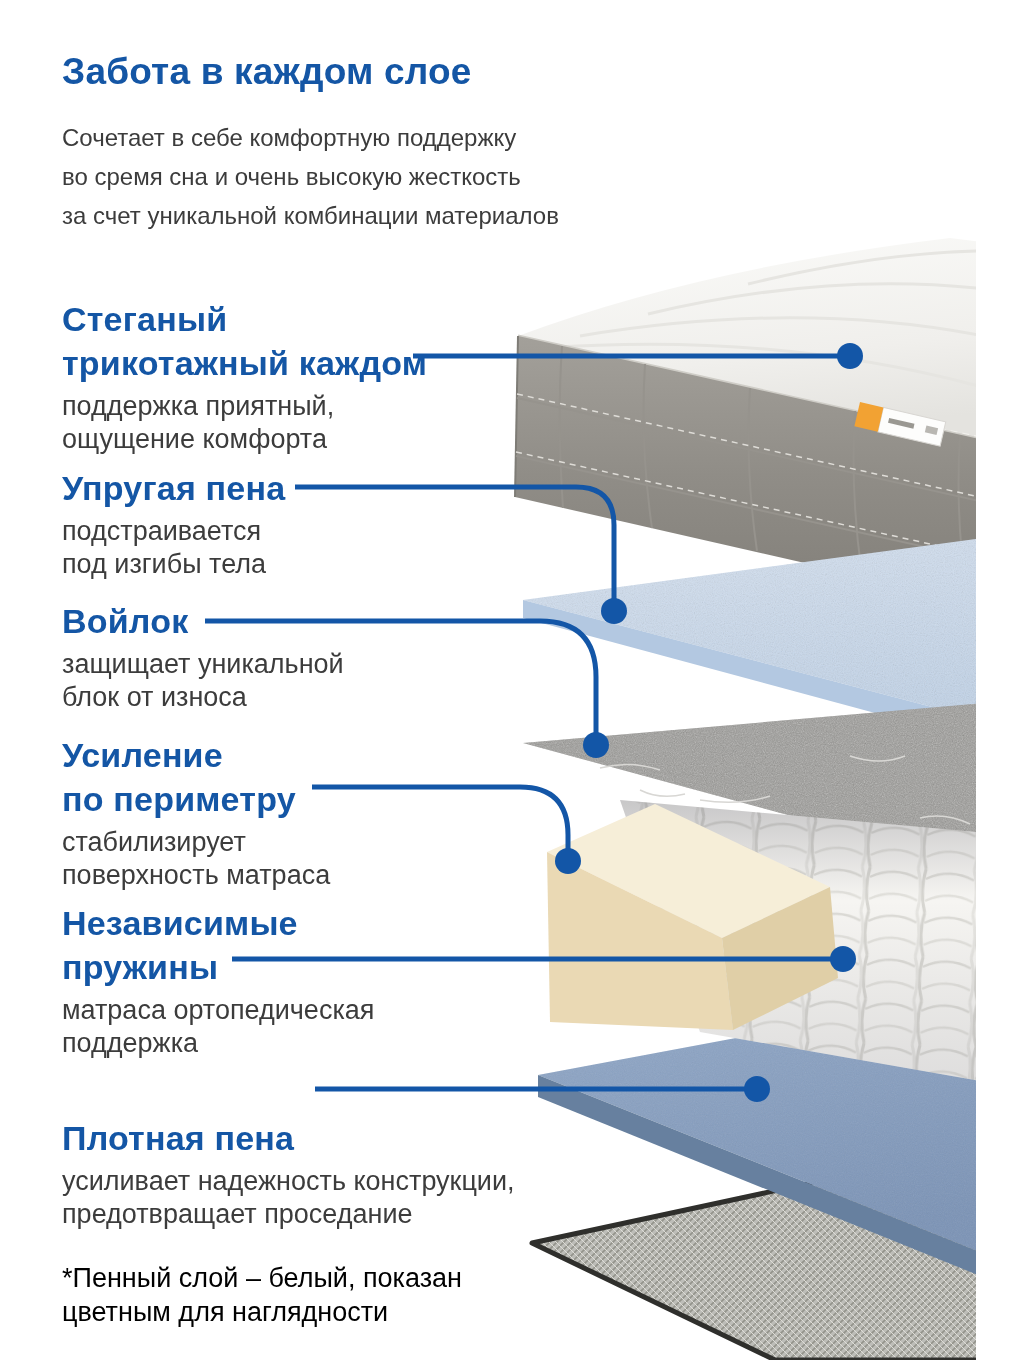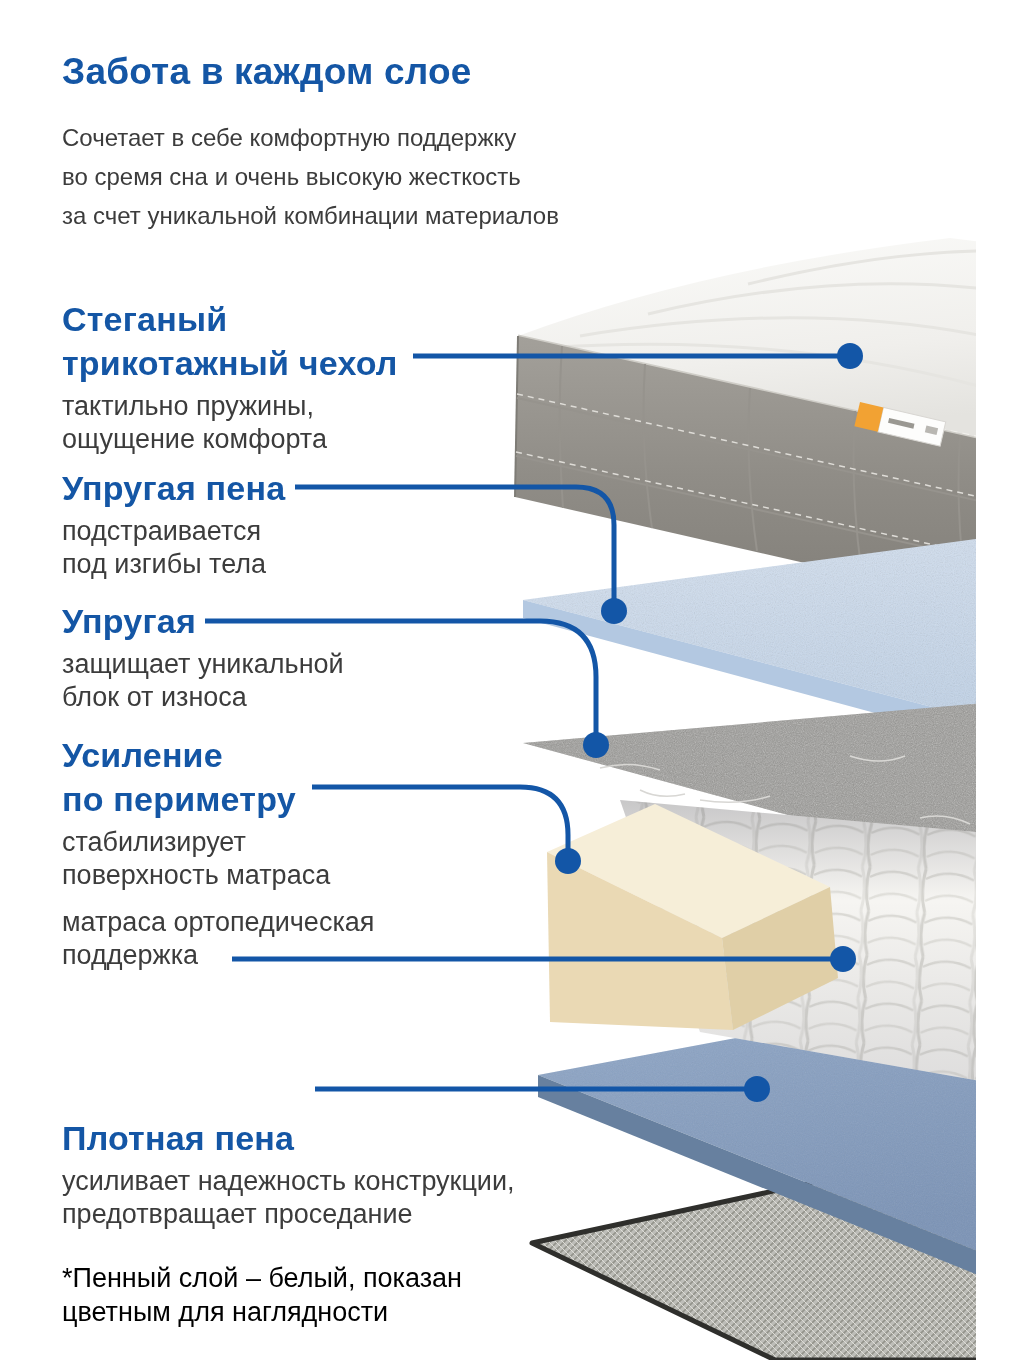--- a/index.html
+++ b/index.html
@@ -182,45 +182,47 @@
     </g>
   </svg>
 
   <h1 class="txt page-title">Забота в каждом слое</h1>
   <p class="txt page-subtitle">Сочетает в себе комфортную поддержку
 во сремя сна и очень высокую жесткость
 за счет уникальной комбинации материалов</p>
 
   <section class="label-block" style="top:297px">
     <h2 class="label-title">Стеганый
-трикотажный чехол</h2>
-    <p class="label-desc">тактильно пружины,
+трикотажный каждом</h2>
+    <p class="label-desc">поддержка приятный,
 ощущение комфорта</p>
   </section>
 
   <section class="label-block" style="top:466px">
     <h2 class="label-title">Упругая пена</h2>
     <p class="label-desc">подстраивается
 под изгибы тела</p>
   </section>
 
   <section class="label-block" style="top:599px">
-    <h2 class="label-title">Упругая</h2>
+    <h2 class="label-title">Войлок</h2>
     <p class="label-desc">защищает уникальной
 блок от износа</p>
   </section>
 
   <section class="label-block" style="top:733px">
     <h2 class="label-title">Усиление
 по периметру</h2>
     <p class="label-desc">стабилизирует
 поверхность матраса</p>
   </section>
 
   <section class="label-block" style="top:901px">
+    <h2 class="label-title">Независимые
+пружины</h2>
     <p class="label-desc">матраса ортопедическая
 поддержка</p>
   </section>
 
   <section class="label-block" style="top:1116px">
     <h2 class="label-title">Плотная пена</h2>
     <p class="label-desc">усиливает надежность конструкции,
 предотвращает проседание</p>
   </section>
 

